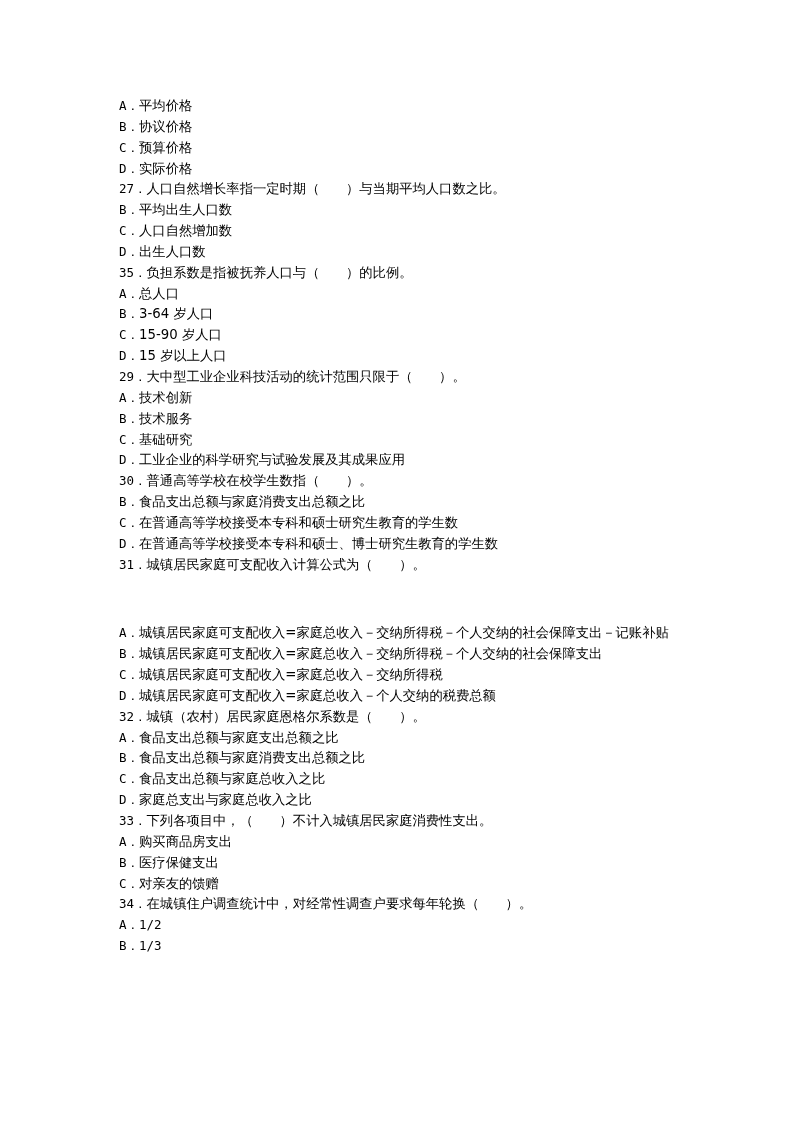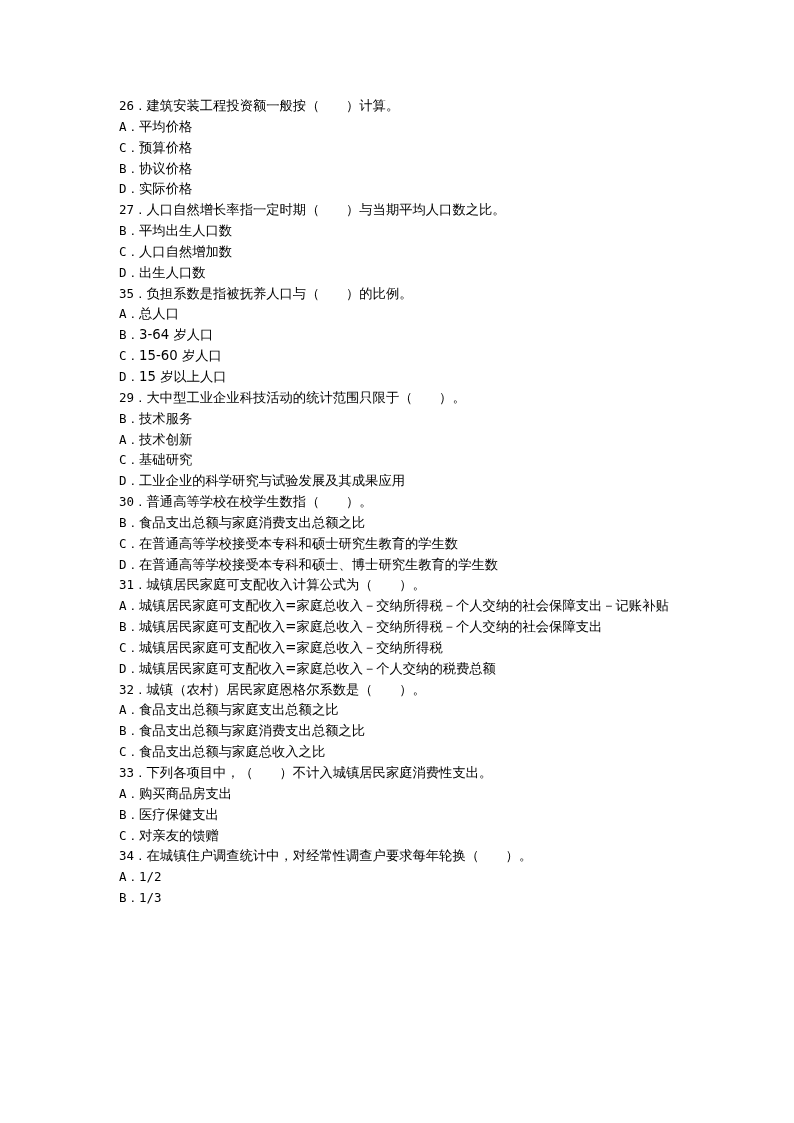--- a/index.html
+++ b/index.html
@@ -25,58 +25,58 @@
       font-size: 13.3px;
       line-height: 20.85px;
       height: 20.85px;
       white-space: nowrap;
       letter-spacing: 0px;
     }
     .line.wrap {
       white-space: normal;
       height: auto;
       width: 552px;
+      margin-top: 48px;
     }
     .num {
       font-family: "DejaVu Sans Mono", "Liberation Mono", monospace;
       font-size: 12.5px;
     }
   </style>
 </head>
 <body>
 
 <div class="page">
 
   <div class="question">
-    <div class="line"><span class="num">26．</span><span>建筑安装工程投资额一般按（　　）计算。</span></div>
     <div class="line"><span class="num">A．</span><span>平均价格</span></div>
+    <div class="line"><span class="num">B．</span><span>协议价格</span></div>
     <div class="line"><span class="num">C．</span><span>预算价格</span></div>
-    <div class="line"><span class="num">B．</span><span>协议价格</span></div>
     <div class="line"><span class="num">D．</span><span>实际价格</span></div>
   </div>
 
   <div class="question">
     <div class="line"><span class="num">27．</span><span>人口自然增长率指一定时期（　　）与当期平均人口数之比。</span></div>
     <div class="line"><span class="num">B．</span><span>平均出生人口数</span></div>
     <div class="line"><span class="num">C．</span><span>人口自然增加数</span></div>
     <div class="line"><span class="num">D．</span><span>出生人口数</span></div>
   </div>
 
   <div class="question">
     <div class="line"><span class="num">35．</span><span>负担系数是指被抚养人口与（　　）的比例。</span></div>
     <div class="line"><span class="num">A．</span><span>总人口</span></div>
     <div class="line"><span class="num">B．</span><span>3-64 岁人口</span></div>
-    <div class="line"><span class="num">C．</span><span>15-60 岁人口</span></div>
+    <div class="line"><span class="num">C．</span><span>15-90 岁人口</span></div>
     <div class="line"><span class="num">D．</span><span>15 岁以上人口</span></div>
   </div>
 
   <div class="question">
     <div class="line"><span class="num">29．</span><span>大中型工业企业科技活动的统计范围只限于（　　）。</span></div>
+    <div class="line"><span class="num">A．</span><span>技术创新</span></div>
     <div class="line"><span class="num">B．</span><span>技术服务</span></div>
-    <div class="line"><span class="num">A．</span><span>技术创新</span></div>
     <div class="line"><span class="num">C．</span><span>基础研究</span></div>
     <div class="line"><span class="num">D．</span><span>工业企业的科学研究与试验发展及其成果应用</span></div>
   </div>
 
   <div class="question">
     <div class="line"><span class="num">30．</span><span>普通高等学校在校学生数指（　　）。</span></div>
     <div class="line"><span class="num">B．</span><span>食品支出总额与家庭消费支出总额之比</span></div>
     <div class="line"><span class="num">C．</span><span>在普通高等学校接受本专科和硕士研究生教育的学生数</span></div>
     <div class="line"><span class="num">D．</span><span>在普通高等学校接受本专科和硕士、博士研究生教育的学生数</span></div>
   </div>
@@ -87,20 +87,21 @@
     <div class="line"><span class="num">B．</span><span>城镇居民家庭可支配收入=家庭总收入－交纳所得税－个人交纳的社会保障支出</span></div>
     <div class="line"><span class="num">C．</span><span>城镇居民家庭可支配收入=家庭总收入－交纳所得税</span></div>
     <div class="line"><span class="num">D．</span><span>城镇居民家庭可支配收入=家庭总收入－个人交纳的税费总额</span></div>
   </div>
 
   <div class="question">
     <div class="line"><span class="num">32．</span><span>城镇（农村）居民家庭恩格尔系数是（　　）。</span></div>
     <div class="line"><span class="num">A．</span><span>食品支出总额与家庭支出总额之比</span></div>
     <div class="line"><span class="num">B．</span><span>食品支出总额与家庭消费支出总额之比</span></div>
     <div class="line"><span class="num">C．</span><span>食品支出总额与家庭总收入之比</span></div>
+    <div class="line"><span class="num">D．</span><span>家庭总支出与家庭总收入之比</span></div>
   </div>
 
   <div class="question">
     <div class="line"><span class="num">33．</span><span>下列各项目中，（　　）不计入城镇居民家庭消费性支出。</span></div>
     <div class="line"><span class="num">A．</span><span>购买商品房支出</span></div>
     <div class="line"><span class="num">B．</span><span>医疗保健支出</span></div>
     <div class="line"><span class="num">C．</span><span>对亲友的馈赠</span></div>
   </div>
 
   <div class="question">

